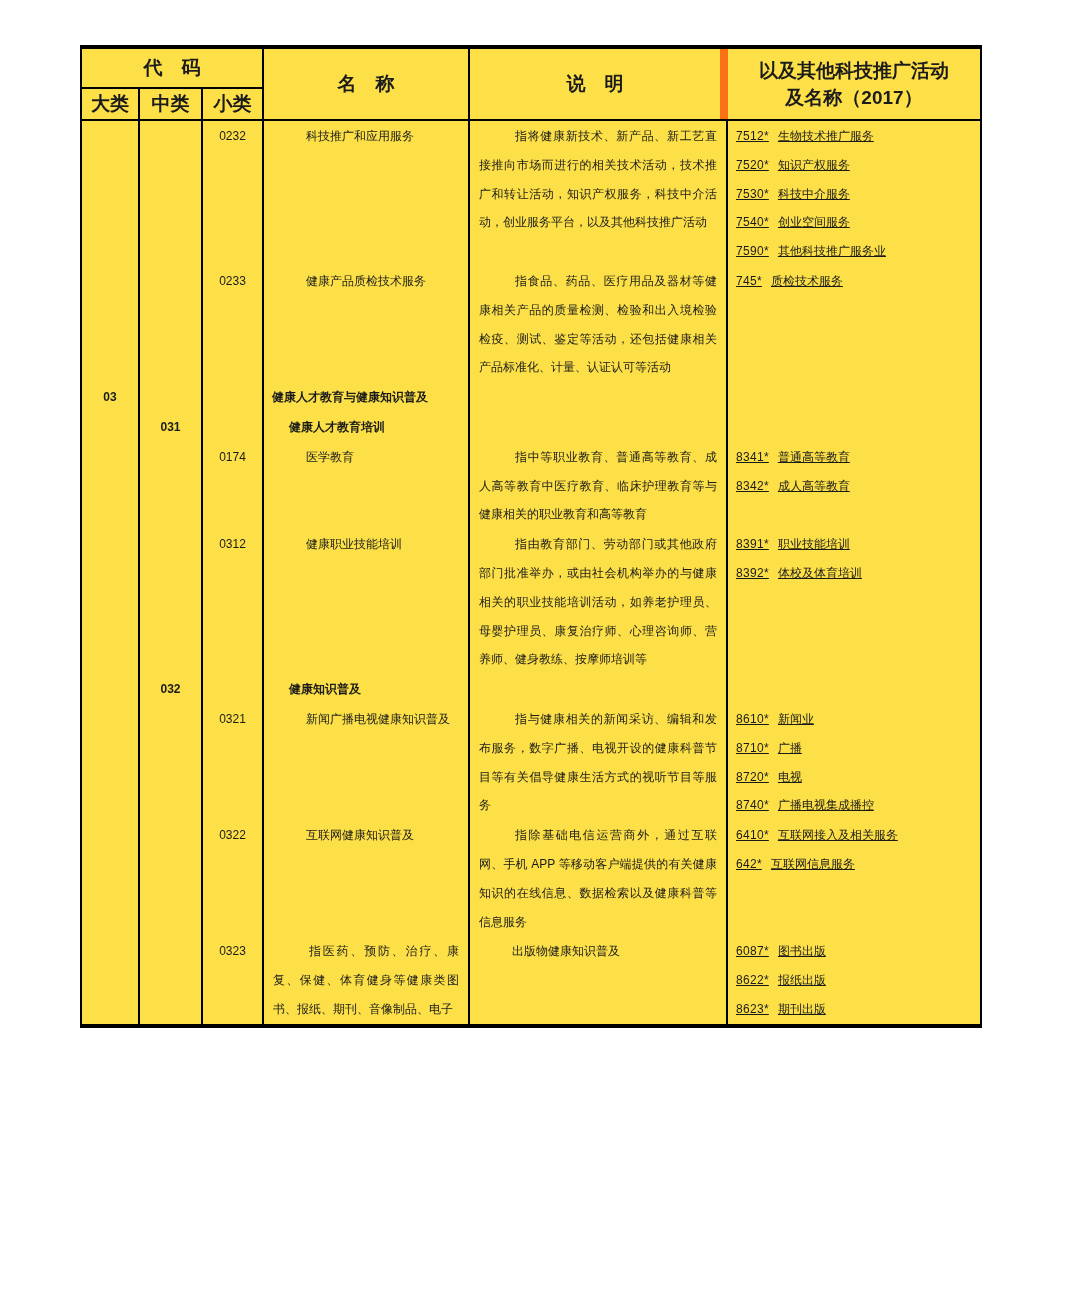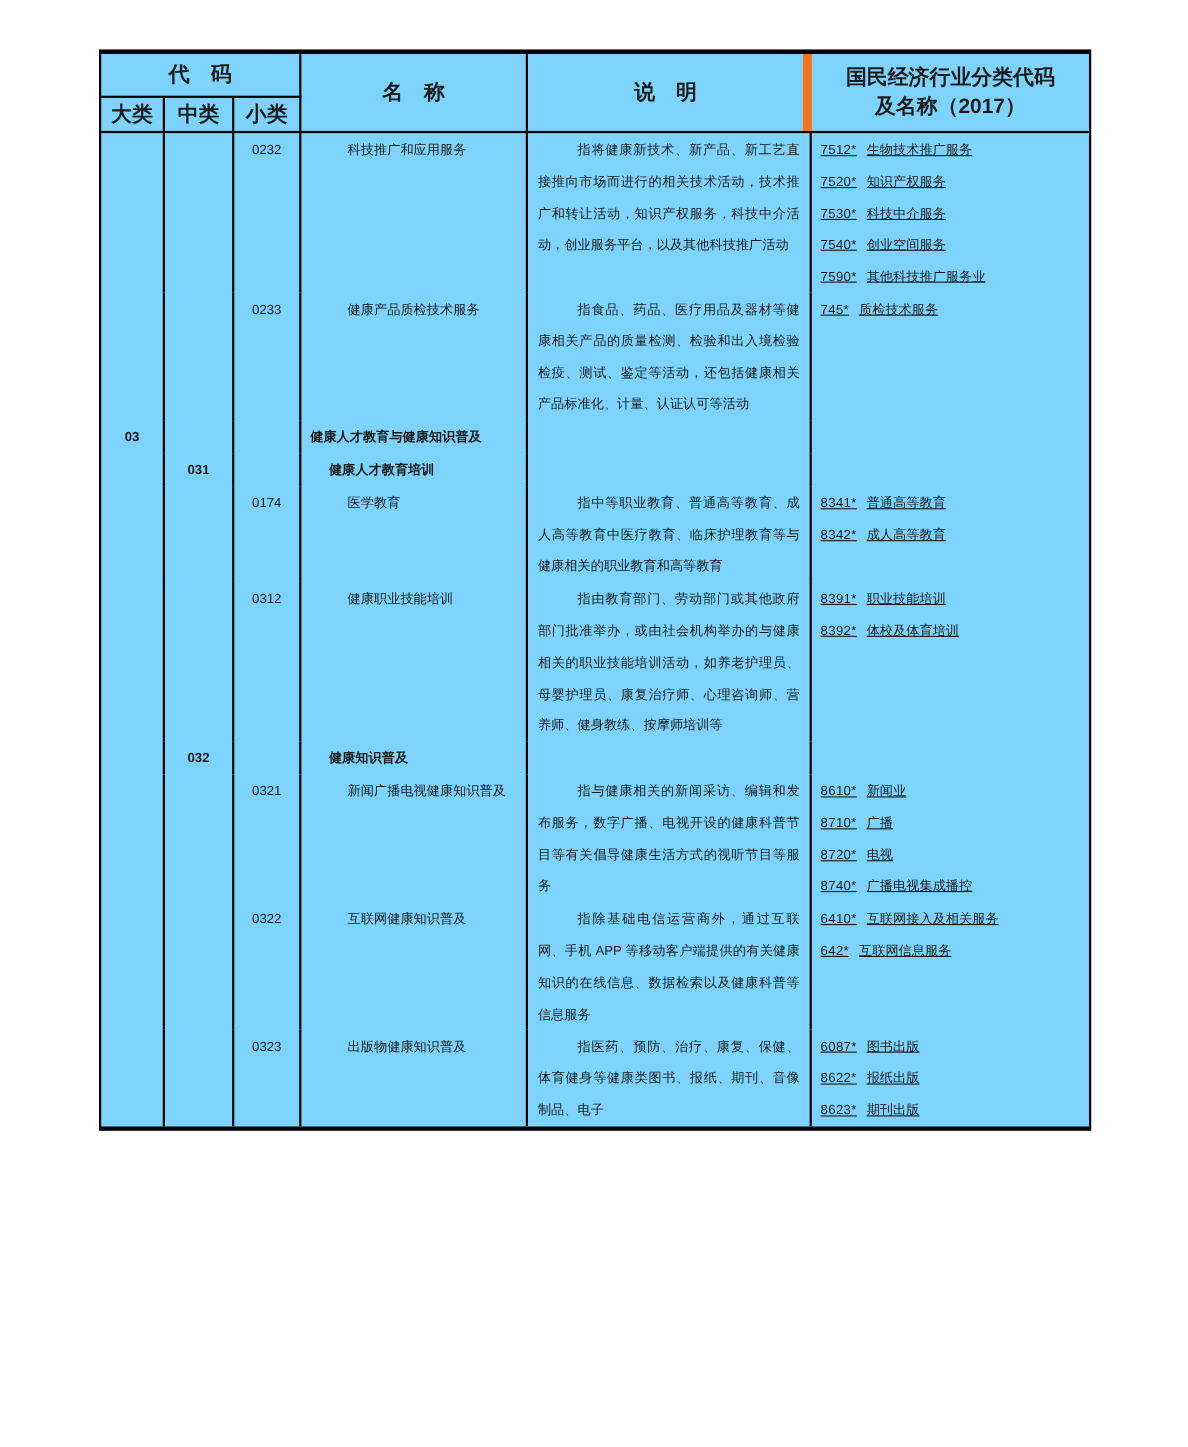--- a/index.html
+++ b/index.html
@@ -3,23 +3,23 @@
 <meta charset="utf-8">
 <style>
   html,body{margin:0;padding:0;background:#ffffff;}
   body{
     width:1080px;height:1315px;position:relative;
     font-family:"Liberation Sans","DejaVu Sans",sans-serif;
     color:#1b1b1b;
     -webkit-font-smoothing:antialiased;
   }
   .doc-table{
-    position:absolute;left:90px;top:45px;width:898px;
+    position:absolute;left:80px;top:45px;width:898px;
     border:2px solid #000;border-top-width:4px;border-bottom-width:4px;
-    box-sizing:content-box;background:#7dd3fc;
+    box-sizing:content-box;background:#fde047;
   }
   
   .thead{
     display:grid;
     grid-template-columns:58px 63px 61px 206px 258px 252px;
     grid-template-rows:40px 30px;
     border-bottom:2px solid #000;
     font-weight:bold;font-size:19px;
   }
   .thead .hc{
@@ -59,21 +59,21 @@
 
 <div class="doc-table">
   <div class="thead">
     <div class="hc h-code">代　码</div>
     <div class="hc h-major">大类</div>
     <div class="hc h-middle">中类</div>
     <div class="hc h-minor">小类</div>
     <div class="hc h-name">名　称</div>
     <div class="hc h-desc">说　明</div>
     <div class="hc h-ref">
-      <span>国民经济行业分类代码</span>
+      <span>以及其他科技推广活动</span>
       <span>及名称（2017）</span>
     </div>
   </div>
   <div class="tbody">
   <div class="trow">
     <div class="c c-code"></div>
     <div class="c c-code"></div>
     <div class="c c-code">0232</div>
     <div class="c c-name">
       <div class="name level-minor">科技推广和应用服务</div>
@@ -218,26 +218,26 @@
   <div class="ref"><span class="ref-code">6410*</span><span class="ref-label">互联网接入及相关服务</span></div>
 
   <div class="ref"><span class="ref-code">642*</span><span class="ref-label">互联网信息服务</span></div>
 </div>
   </div>
 
   <div class="trow">
     <div class="c c-code"></div>
     <div class="c c-code"></div>
     <div class="c c-code">0323</div>
+    <div class="c c-desc">
+      <div class="desc">指医药、预防、治疗、康复、保健、体育健身等健康类图书、报纸、期刊、音像制品、电子</div>
+    </div>
     <div class="c c-name">
       <div class="name level-minor">出版物健康知识普及</div>
     </div>
-    <div class="c c-desc">
-      <div class="desc">指医药、预防、治疗、康复、保健、体育健身等健康类图书、报纸、期刊、音像制品、电子</div>
-    </div>
     <div class="c c-refs">
   <div class="ref"><span class="ref-code">6087*</span><span class="ref-label">图书出版</span></div>
 
   <div class="ref"><span class="ref-code">8622*</span><span class="ref-label">报纸出版</span></div>
 
   <div class="ref"><span class="ref-code">8623*</span><span class="ref-label">期刊出版</span></div>
 </div>
   </div>
 </div>
 </div>

